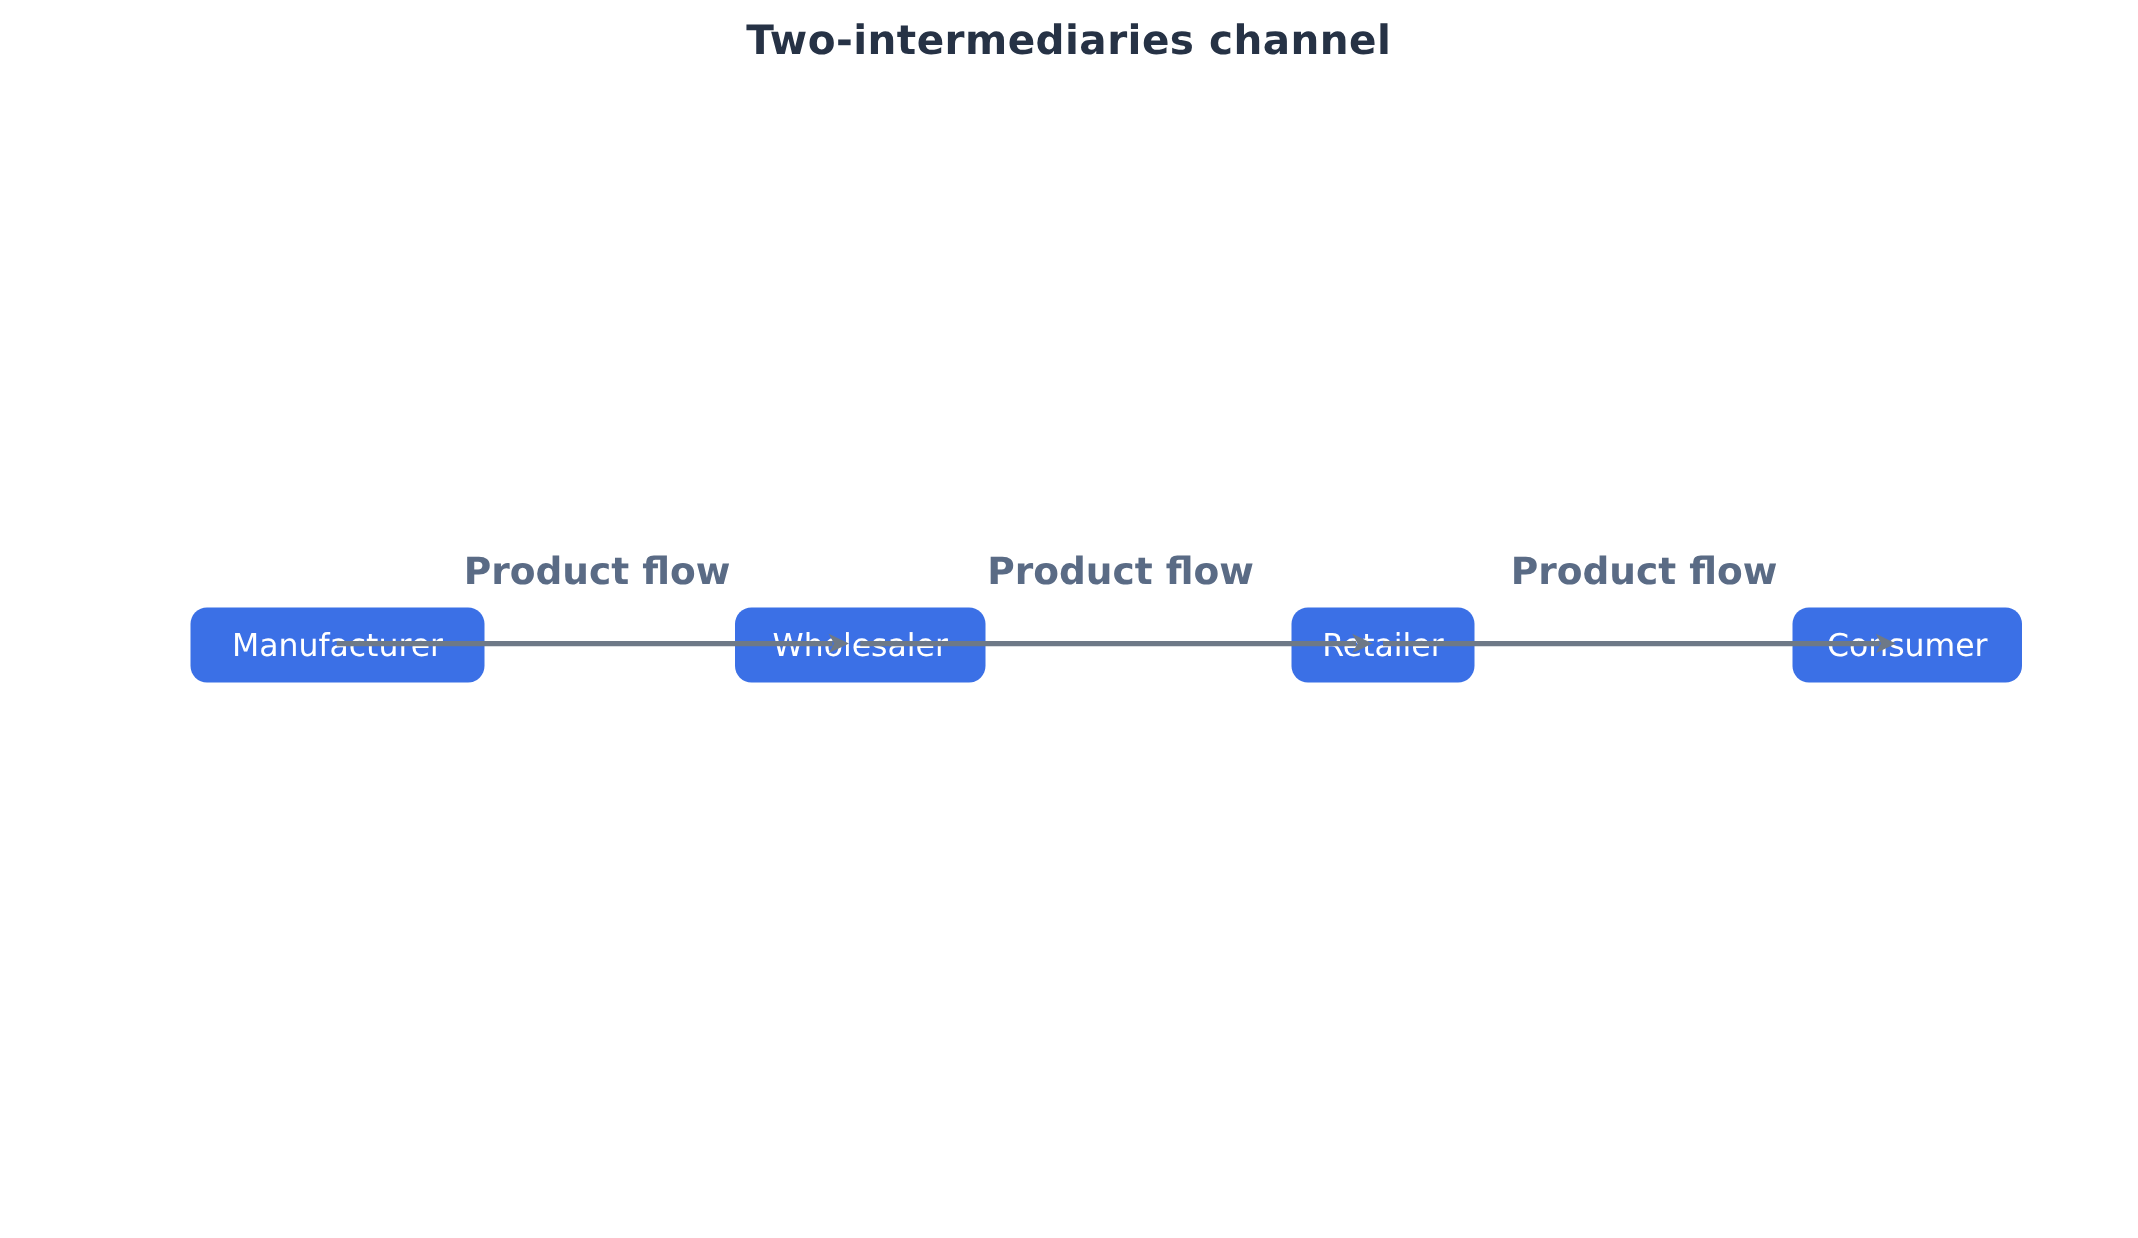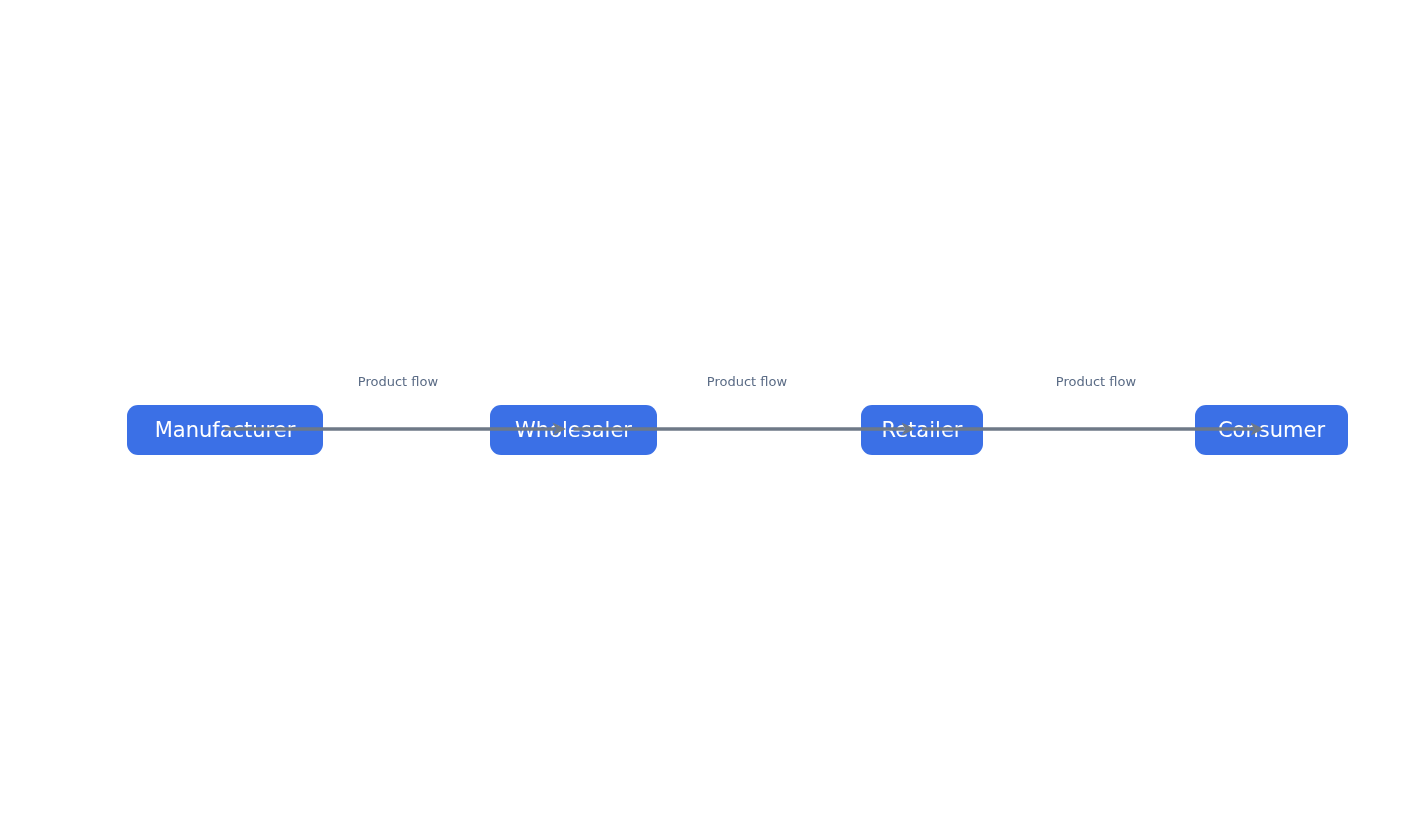--- a/index.html
+++ b/index.html
@@ -40,24 +40,25 @@
     color: var(--node-text);
     display: flex;
     align-items: center;
     justify-content: center;
     font-size: 21px;
     z-index: 1;
   }
   .edge-label {
     position: absolute;
     transform: translate(-50%, -50%);
-    font-size: 13px;
+    font-size: 25px;
     color: var(--edge-label-text);
     white-space: nowrap;
     z-index: 2;
+    font-weight: bold;
   }
   .overlay {
     position: absolute;
     top: 0; left: 0;
     width: 1425px; height: 825px;
     pointer-events: none;
     z-index: 3;
   }
   .edge-line {
     stroke: var(--edge);
@@ -67,20 +68,21 @@
   .arrowhead {
     fill: var(--edge);
     stroke: none;
   }
 </style>
 </head>
 <body>
 
 <div class="canvas">
 
+  <h1 class="title">Two-intermediaries channel</h1>
 
   <div class="node" style="left:127px; top:405px; width:196px;">
     <span>Manufacturer</span>
   </div>
   <div class="node" style="left:490px; top:405px; width:167px;">
     <span>Wholesaler</span>
   </div>
   <div class="node" style="left:861px; top:405px; width:122px;">
     <span>Retailer</span>
   </div>

